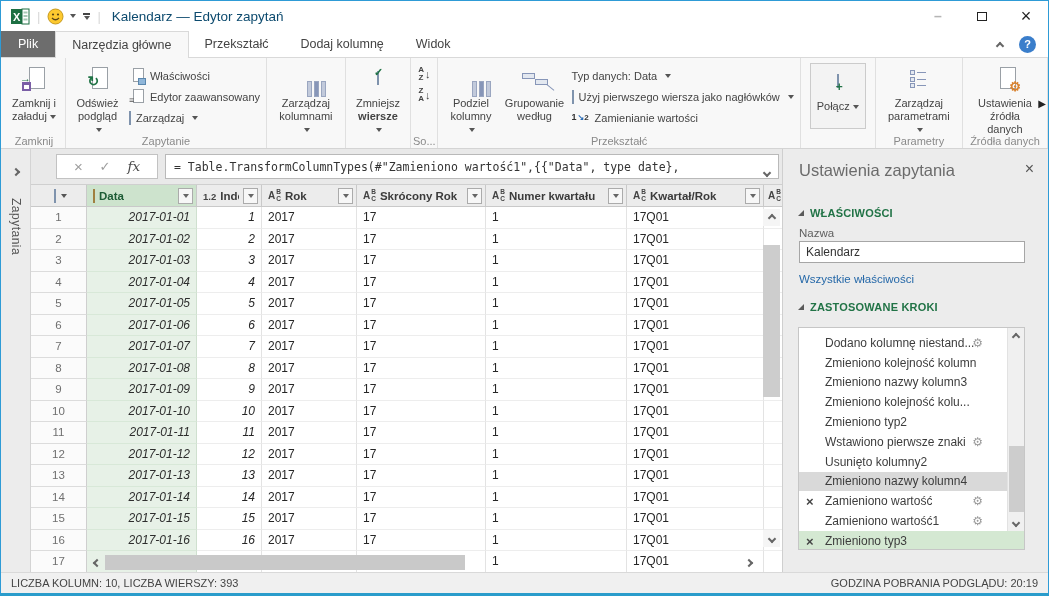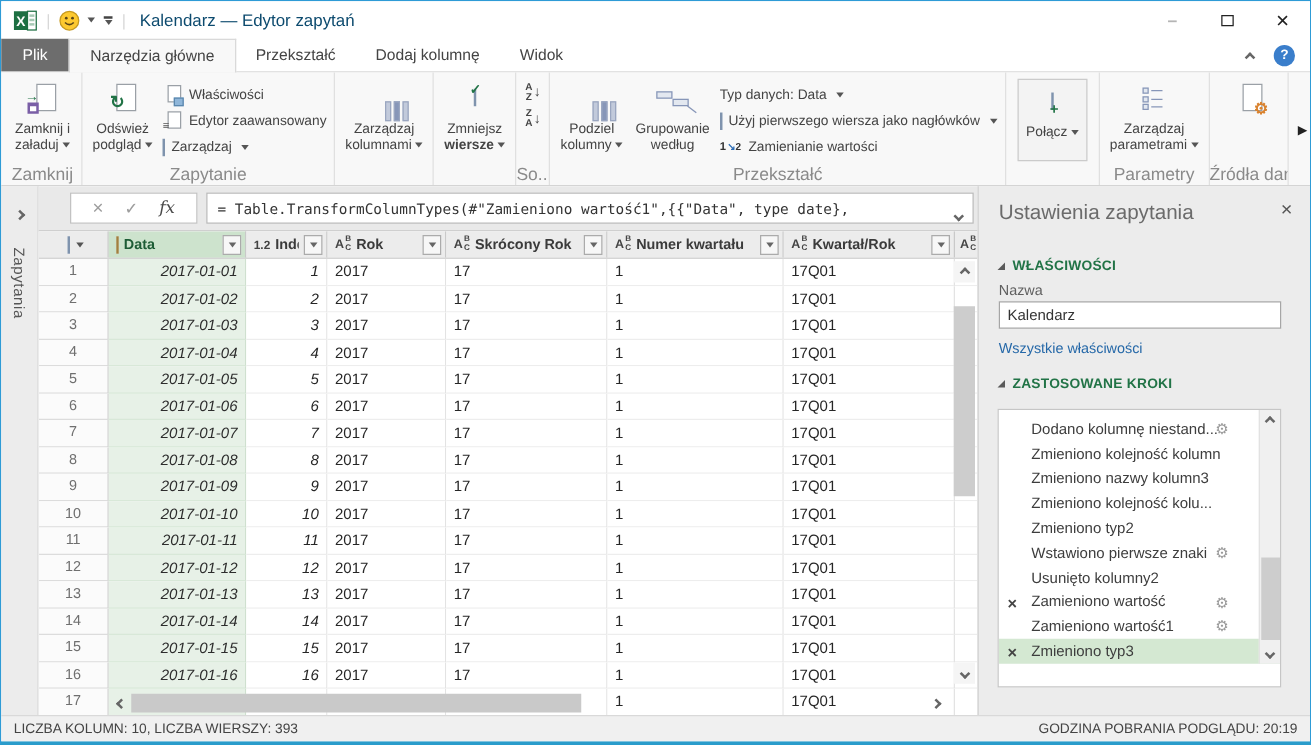--- a/index.html
+++ b/index.html
@@ -31,21 +31,21 @@
   .tab{padding:0 16px;display:flex;align-items:center;font-size:12.5px;color:#444;background:none;border:none;font-family:inherit}
   .tab.active{background:#f8f8f8;border:1px solid #d9d9d9;border-bottom:none;margin-bottom:-1px;z-index:2}
   .tabrow-right{margin-left:auto;display:flex;align-items:center;gap:14px;padding-right:12px}
   .help-btn{width:17px;height:17px;border-radius:50%;background:#3a7ecb;color:#fff;font-size:11px;font-weight:bold;display:flex;align-items:center;justify-content:center;border:none;font-family:inherit}
   .collapse-btn{background:none;border:none;padding:2px}
 
   
   .ribbon{height:91px;flex:0 0 auto;background:#f8f8f8;border-bottom:1px solid #d4d4d4;display:flex;padding-left:2px;position:relative}
   .rgroup{position:relative;border-right:1px solid #e0e0e0;padding:3px 3px 15px;display:flex}
   .rg-content{display:flex;align-items:flex-start}
-  .rg-label{position:absolute;bottom:1px;left:0;right:0;text-align:center;font-size:14px;color:#8a8a8a;white-space:nowrap;overflow:hidden}
+  .rg-label{position:absolute;bottom:1px;left:0;right:0;text-align:center;font-size:11px;color:#8a8a8a;white-space:nowrap;overflow:hidden}
   .rbig{display:flex;flex-direction:column;align-items:center;min-width:56px;padding:3px 5px 0;font-size:11px;line-height:1.2;color:#444;background:none;border:none;font-family:inherit;text-align:center}
   .rbig.boxed{border:1px solid #cbcbcb;background:#f3f3f3;height:66px;margin:2px 6px}
   .rbig .ric{height:30px;display:flex;align-items:center;justify-content:center;margin-bottom:3px}
   .rsmallcol{display:flex;flex-direction:column;gap:2px;padding-top:5px}
   .rsmall{display:flex;align-items:center;gap:5px;font-size:11px;color:#444;background:none;border:none;font-family:inherit;height:19px;white-space:nowrap;padding:0 3px}
   .rsortcol{display:flex;flex-direction:column;gap:5px;padding:5px 4px 0}
   .rsort{background:none;border:none;display:flex;align-items:center;justify-content:center;padding:0}
   .sortletters{display:flex;flex-direction:column;font-size:8px;font-weight:bold;color:#444;line-height:1}
   .sortarrow{font-size:11px;color:#444;margin-left:1px}
   .ribbon-overflow{position:absolute;right:2px;top:40px;background:none;border:none;color:#222;font-size:10px}
@@ -409,20 +409,24 @@
         </div>
         <div class="rgroup">
           <div class="rg-content">
             <button class="rbig">
               <span class="ric">
                 <span class="ic ic24">
                   <span class="pgbig"></span>
                   <span class="badge" style="right: -3px; bottom: -2px; color: rgb(217, 130, 46); font-size: 13px;">⚙</span>
                 </span>
               </span>
+              <span class="rb-lines">
+                <span class="rb-line" style="display: block;">Ustawienia</span>
+                <span class="rb-line" style="display: block;">źródła danych</span>
+              </span>
             </button>
           </div>
           <div class="rg-label">Źródła danych</div>
         </div>
       </div>
     <button class="ribbon-overflow">▶</button>
   </div>
 
   <div class="main">
 
@@ -755,20 +759,23 @@
             <div class="step">
               <span class="step-label" style="overflow: hidden; text-overflow: clip; white-space: nowrap;">Zmieniono typ2</span>
             </div>
             <div class="step">
               <span class="step-label" style="overflow: hidden; text-overflow: clip; white-space: nowrap;">Wstawiono pierwsze znaki</span>
               <button class="step-gear">⚙</button>
             </div>
             <div class="step">
               <span class="step-label" style="overflow: hidden; text-overflow: clip; white-space: nowrap;">Usunięto kolumny2</span>
             </div>
+            <div class="step hover">
+              <span class="step-label" style="overflow: hidden; text-overflow: clip; white-space: nowrap;">Zmieniono nazwy kolumn4</span>
+            </div>
             <div class="step">
               <button class="step-del">×</button>
               <span class="step-label" style="overflow: hidden; text-overflow: clip; white-space: nowrap;">Zamieniono wartość</span>
               <button class="step-gear">⚙</button>
             </div>
             <div class="step">
               <span class="step-label" style="overflow: hidden; text-overflow: clip; white-space: nowrap;">Zamieniono wartość1</span>
               <button class="step-gear">⚙</button>
             </div>
             <div class="step selected">

